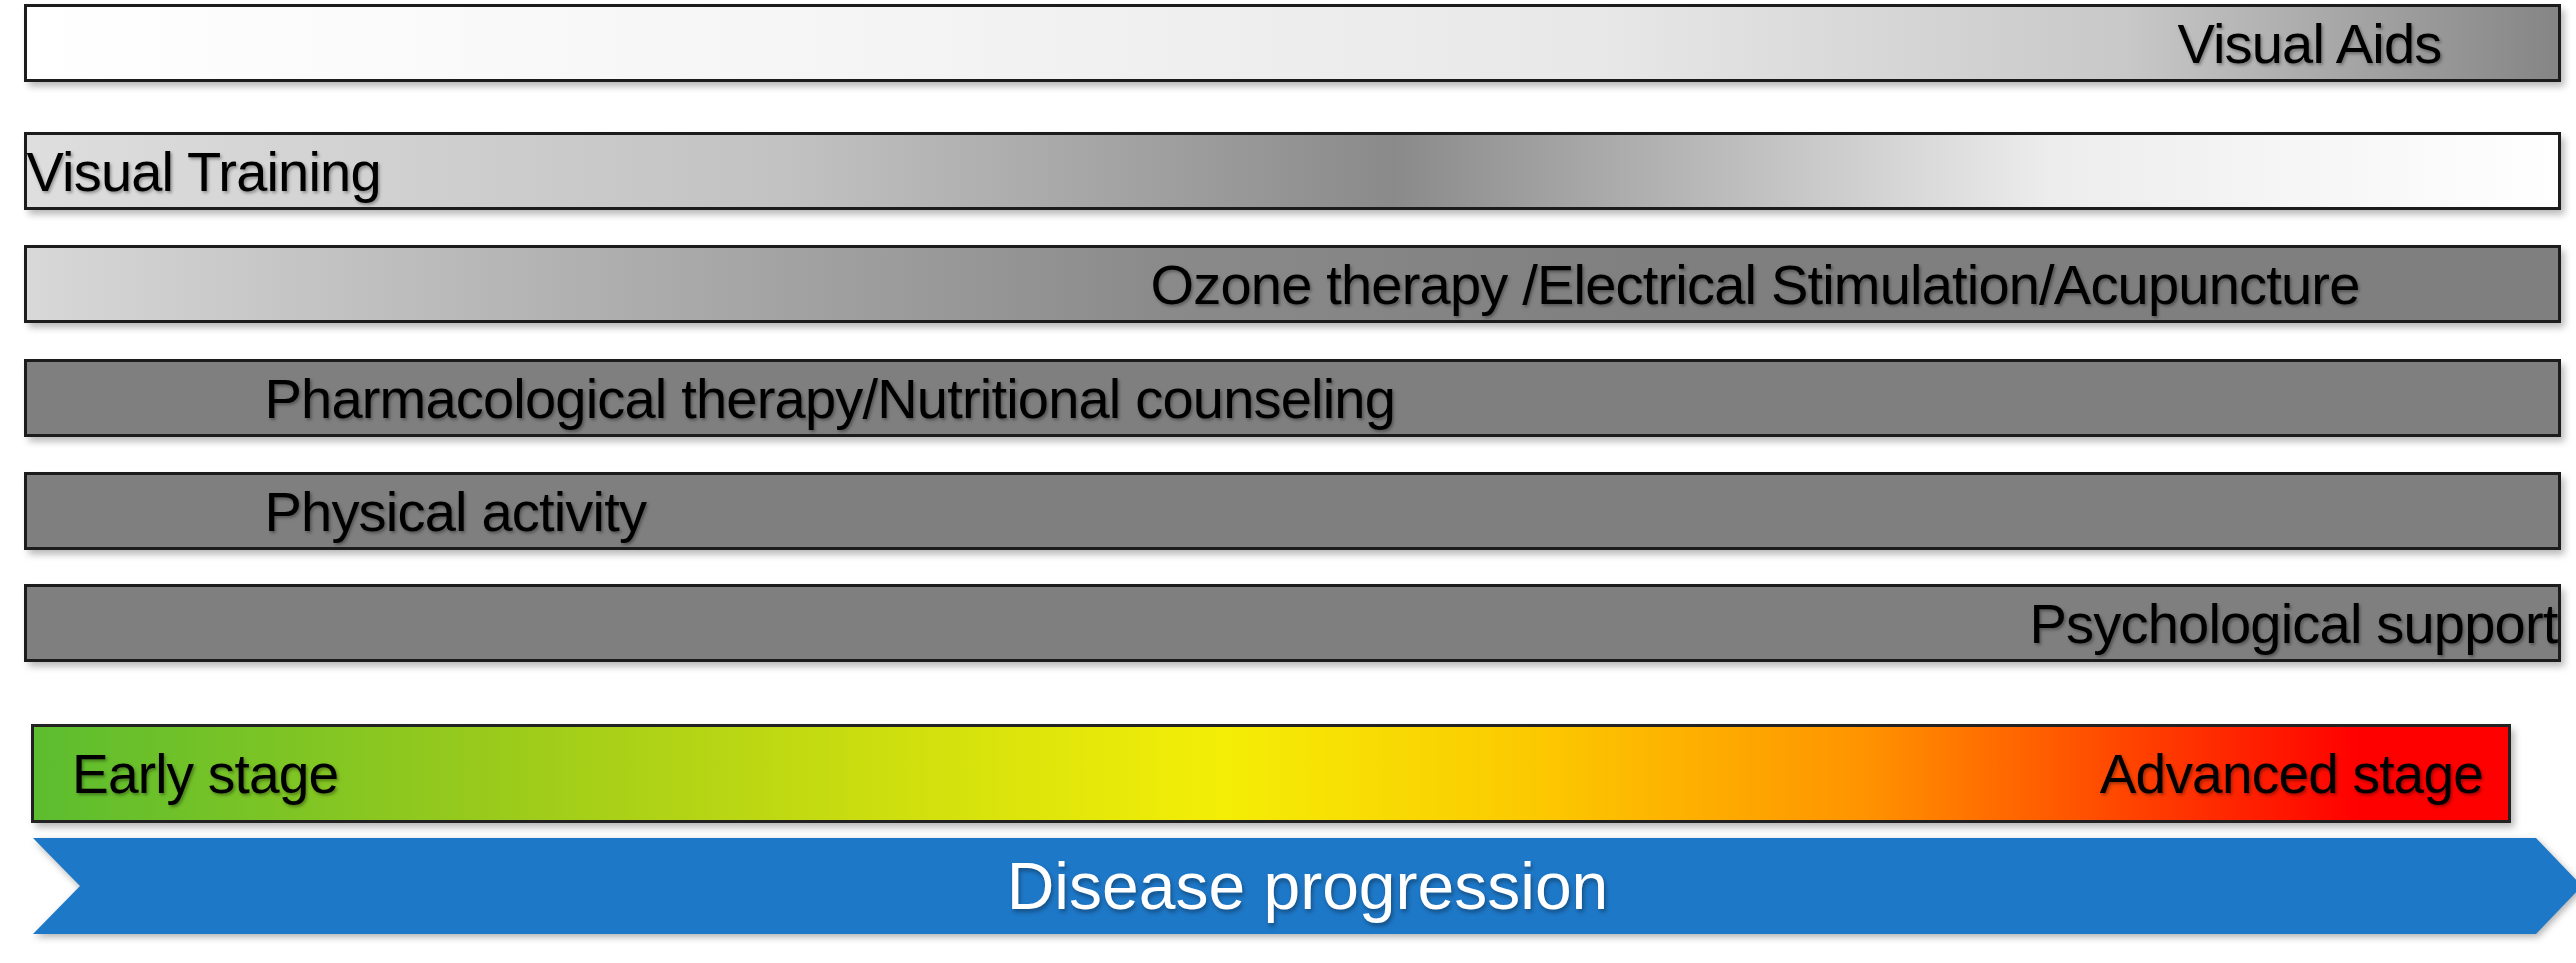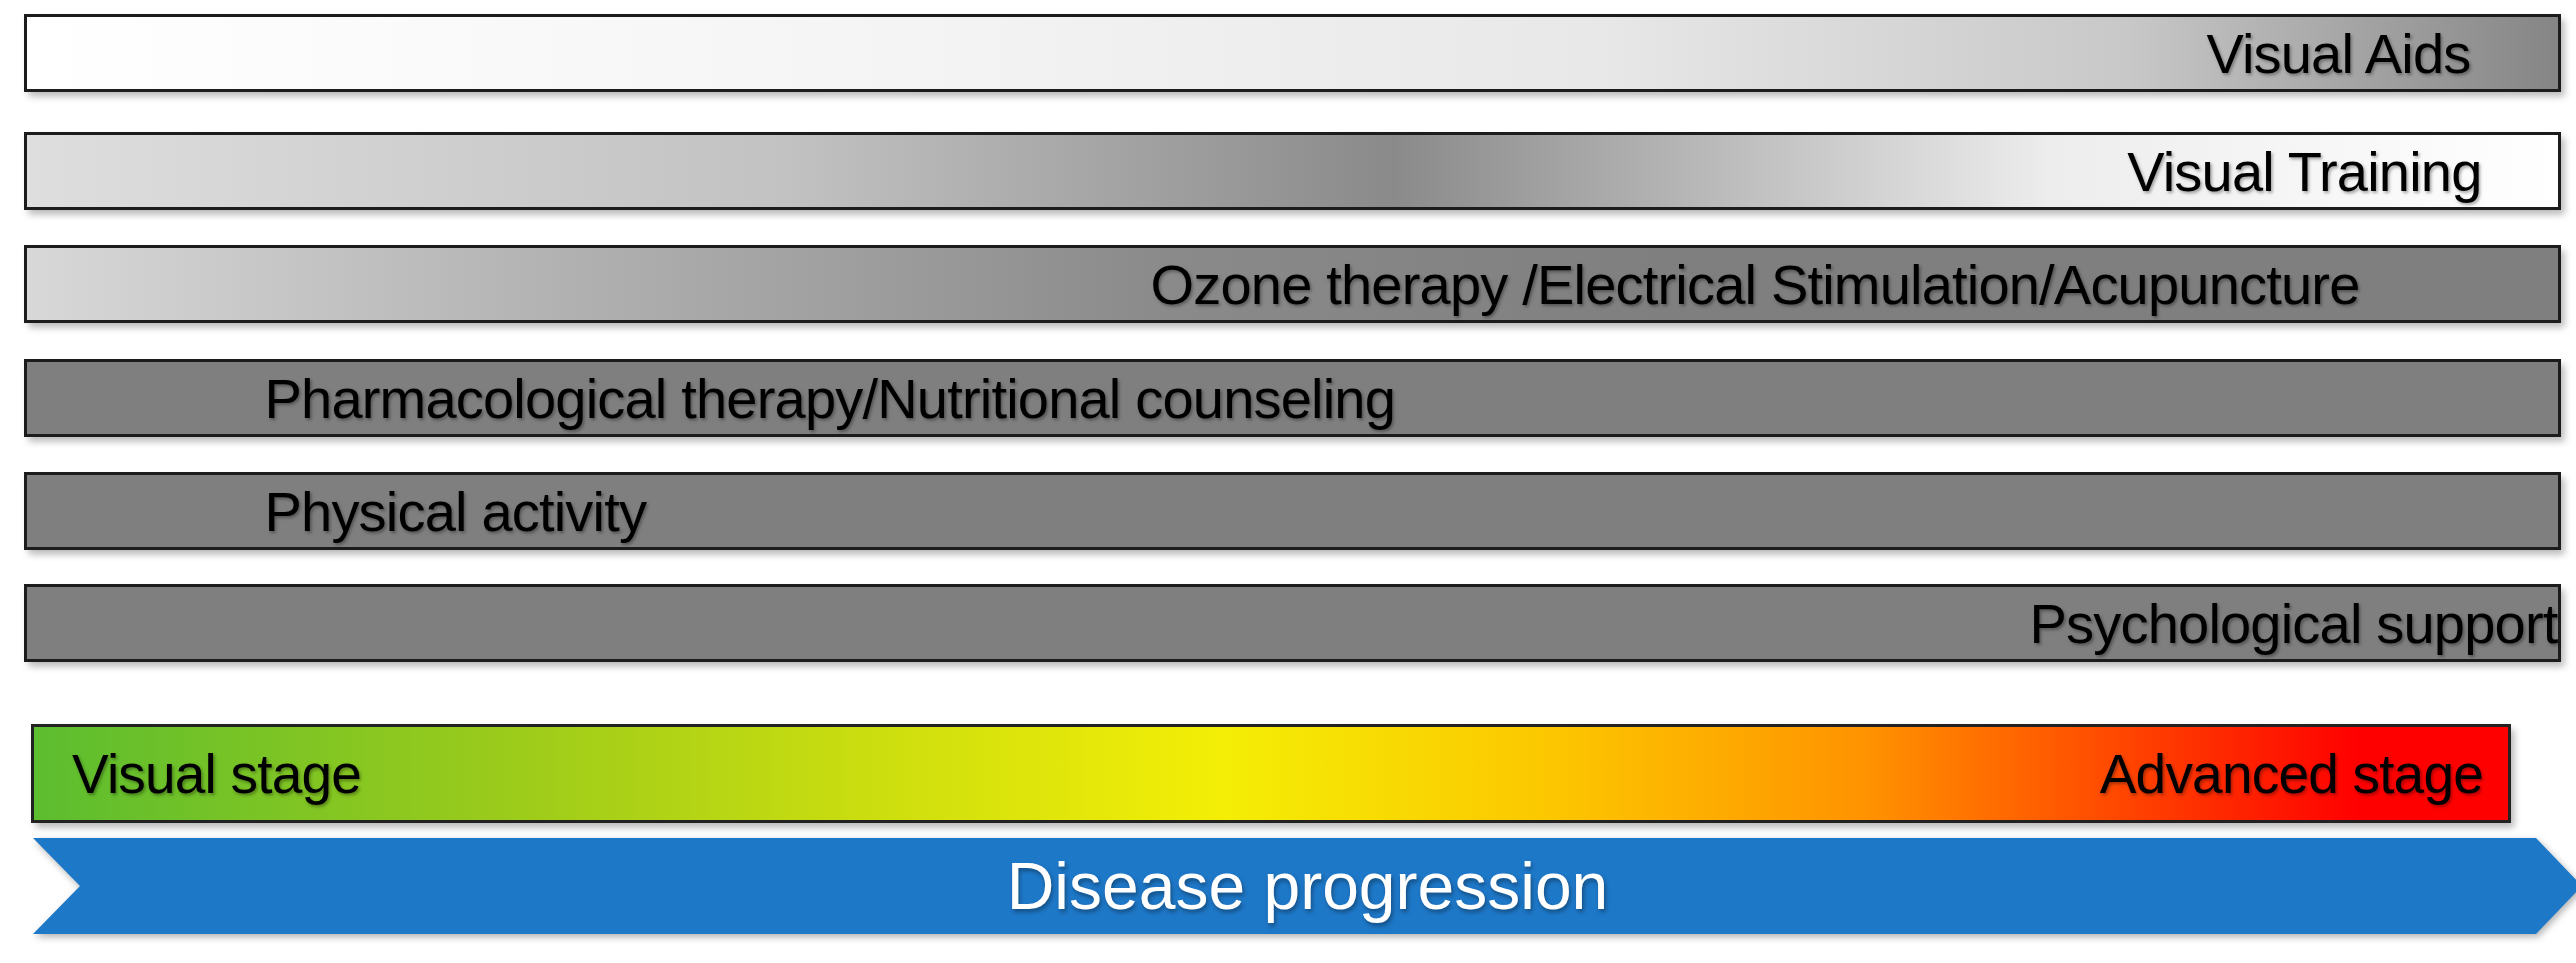--- a/index.html
+++ b/index.html
@@ -9,23 +9,23 @@
   .canvas{position:absolute;inset:0;background:#ffffff;}
 
   
   .bar{position:absolute;left:23.5px;width:2537px;height:78px;
        border:3.1px solid #1c1c1c;box-sizing:border-box;
        display:flex;align-items:center;
        font-size:56px;letter-spacing:-0.8px;color:#000;
        box-shadow:3.9px 4.7px 7px rgba(0,0,0,0.28);}
   .bar .lbl{white-space:nowrap;text-shadow:1.6px 2.3px 3.1px rgba(0,0,0,0.35);}
 
-  .bar1{top:14px;justify-content:flex-end;padding-right:87px;
+  .bar1{top:4px;justify-content:flex-end;padding-right:116px;
         background:linear-gradient(to right,#ffffff 0%,#f4f4f4 35%,#e8e8e8 62%,#c8c8c8 83%,#858585 100%);}
-  .bar2{top:132px;justify-content:flex-end;padding-right:76px;
+  .bar2{top:132px;justify-content:flex-start;padding-right:76px;
         background:linear-gradient(to right,#dedede 0%,#c2c2c2 30%,#8a8a8a 54%,#ededed 80%,#ffffff 100%);}
   .bar3{top:245px;justify-content:center;padding-left:926px;
         background:linear-gradient(to right,#d8d8d8 0%,#b0b0b0 22%,#8a8a8a 45%,#7f7f7f 65%,#7f7f7f 100%);}
   .bar4{top:359px;justify-content:flex-start;padding-left:238px;background:#7f7f7f;}
   .bar5{top:472px;justify-content:flex-start;padding-left:238px;background:#7f7f7f;}
   .bar6{top:584px;justify-content:flex-end;padding-left:246px;background:#7f7f7f;}
 
   
   .stage{position:absolute;left:31px;top:724px;width:2480px;height:99px;
          border:3.1px solid #222222;box-sizing:border-box;
@@ -71,21 +71,21 @@
 
   <div class="bar bar4">
     <span class="lbl">Pharmacological therapy/Nutritional counseling</span>
   </div>
 
   <div class="bar bar6">
     <span class="lbl">Psychological support</span>
   </div>
 
   <div class="stage">
-    <span class="slbl s-early">Visual stage</span>
+    <span class="slbl s-early">Early stage</span>
     <span class="slbl s-adv">Advanced stage</span>
   </div>
 
   <div class="arrow-wrap">
     <div class="arrow">
       <span class="albl">Disease progression</span>
     </div>
   </div>
 
 </div>

